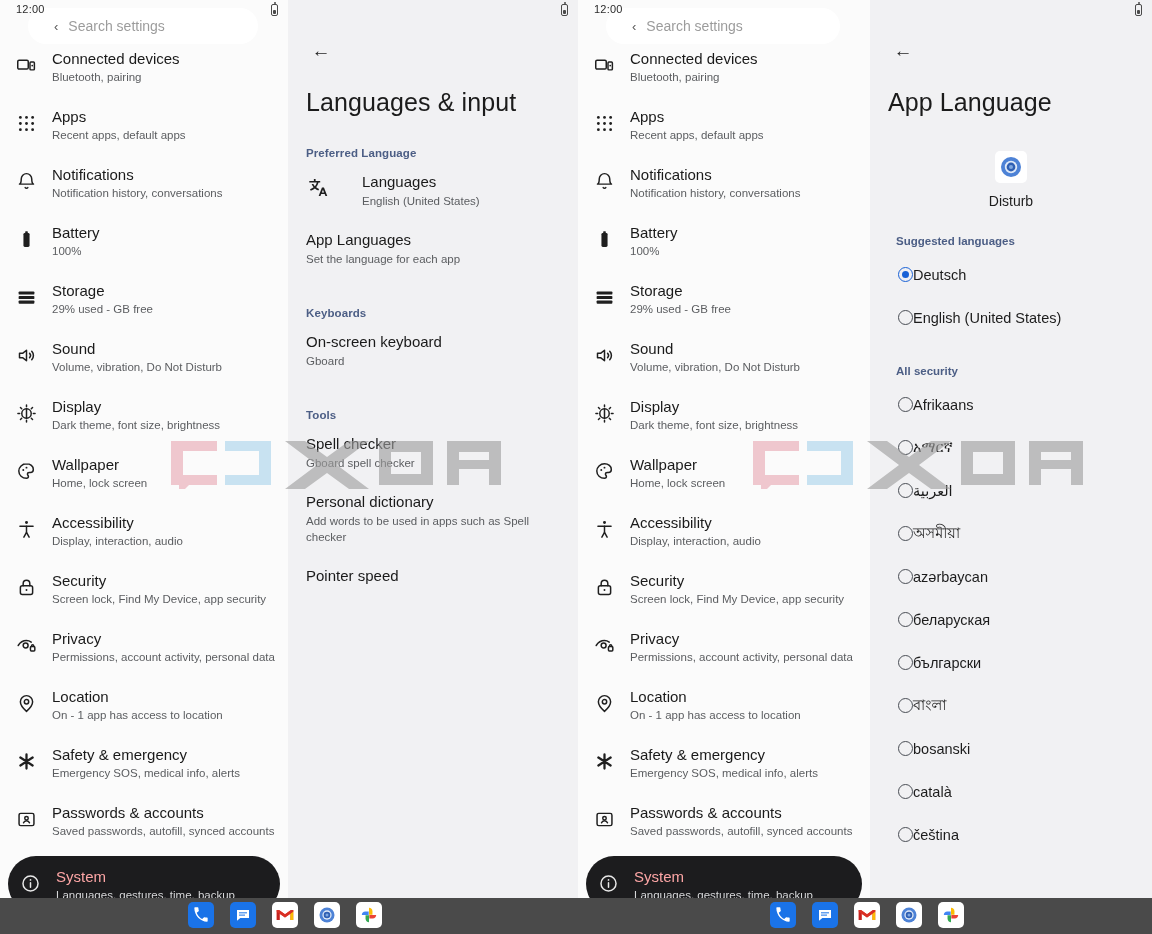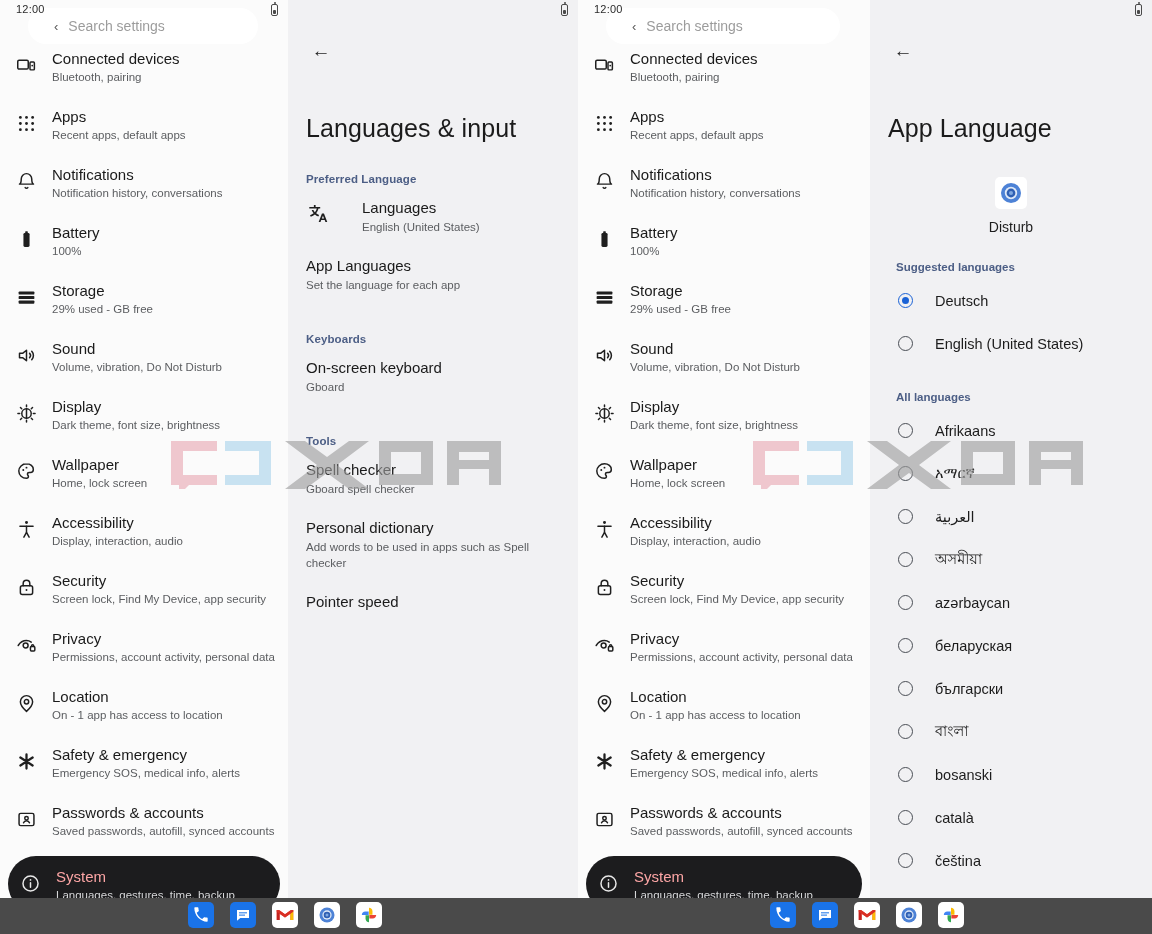--- a/index.html
+++ b/index.html
@@ -74,21 +74,21 @@
   .srow.selected .ico { color: #e8e8e8; }
 
   
   .detail { position: relative; height: 876px; padding: 0 18px; }
   .backbtn {
     margin-top: 14px; width: 30px; height: 30px;
     display: flex; align-items: center; justify-content: center;
     color: #1f1f1f; font-size: 19px;
   }
   .bigtitle {
-    font-size: 25px; color: #1b1b1b; margin-top: 48px; margin-left: 0;
+    font-size: 25px; color: #1b1b1b; margin-top: 22px; margin-left: 0;
     font-weight: 400; letter-spacing: .1px;
   }
   .sect-hdr {
     font-size: 11.5px; color: #4c5e85; margin-top: 30px; margin-bottom: 2px;
     font-weight: 600; letter-spacing: .1px;
   }
   .drow { display: flex; align-items: flex-start; gap: 32px; padding: 11px 0 10px 0; }
   .drow .ico { width: 24px; min-width: 24px; padding-top: 4px; display: flex; justify-content: center; color: #1f1f1f; }
   .drow .ttl { font-size: 15px; color: #1a1a1a; line-height: 20px; }
   .drow .sub { font-size: 11.5px; color: #5b5d60; line-height: 16px; margin-top: 1px; }
@@ -100,21 +100,21 @@
     width: 32px; height: 32px; margin: 0 auto; background: #ffffff;
     border-radius: 5px; display: flex; align-items: center; justify-content: center;
   }
   .app-name { font-size: 14px; color: #1d1d1d; margin-top: 10px; }
 
   
   .lang-sect {
     font-size: 11.5px; color: #4c5e85; font-weight: 600;
     margin-top: 26px; margin-bottom: 6px; padding-left: 8px;
   }
-  .lrow { display: flex; align-items: center; gap: 22px; height: 43px; padding-left: 10px; }
+  .lrow { display: flex; align-items: center; height: 43px; padding-left: 10px; }
   .radio {
     width: 15px; height: 15px; min-width: 15px; border-radius: 50%;
     border: 1.7px solid #4a4e55; position: relative;
   }
   .radio.on { border-color: #1a62d6; }
   .radio.on:after {
     content: ""; position: absolute; inset: 2.6px; border-radius: 50%; background: #1a62d6;
   }
   .lrow .lname { font-size: 14.5px; color: #1c1c1c; }
 
@@ -558,21 +558,21 @@
       <div id="suggested-list">
           <div class="lrow">
             <span class="radio on"></span>
             <span class="lname">Deutsch</span>
           </div>
           <div class="lrow">
             <span class="radio"></span>
             <span class="lname">English (United States)</span>
           </div>
         </div>
-      <div class="lang-sect">All languages</div>
+      <div class="lang-sect">All security</div>
       <div id="all-list">
           <div class="lrow">
             <span class="radio"></span>
             <span class="lname">Afrikaans</span>
           </div>
           <div class="lrow">
             <span class="radio"></span>
             <span class="lname">አማርኛ</span>
           </div>
           <div class="lrow">

